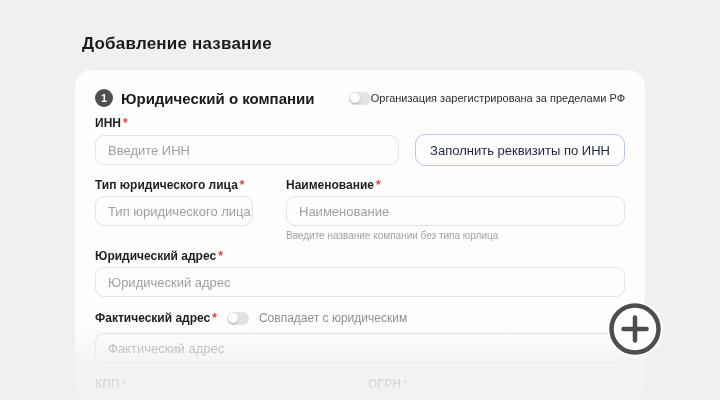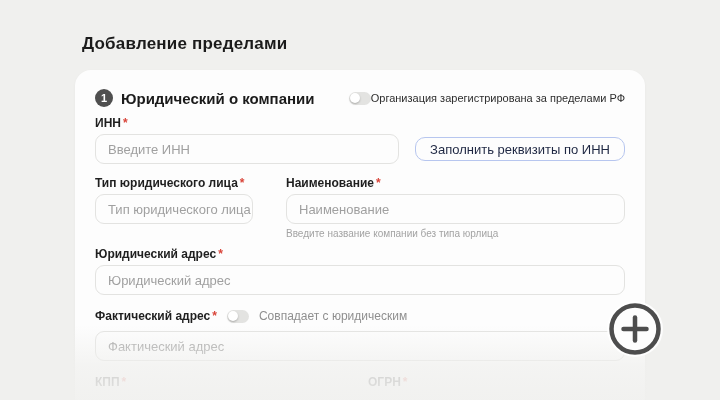--- a/index.html
+++ b/index.html
@@ -55,21 +55,21 @@
     font-size: 13px; color: #1c1c1c; outline: none;
   }
   .text-input::placeholder { color: #a0a0a0; opacity: 1; }
   .mt16 { margin-top: 8px; }
   .mt12 { margin-top: 12px; }
   .mt8 { margin-top: 8px; }
   .mt14 { margin-top: 14px; }
   .inn-row { display: flex; gap: 16px; align-items: center; }
   .inn-row .text-input { flex: 1; }
   .outline-btn {
-    height: 24px; padding: 0 14px; flex: 0 0 auto;
+    height: 32px; padding: 0 14px; flex: 0 0 auto;
     background: #fdfdfd; border: 1.5px solid #b7c6ef; border-radius: 10px;
     color: #1e2742; font-family: "Liberation Sans", sans-serif;
     font-size: 13px; cursor: pointer; white-space: nowrap;
   }
   .two-col { display: grid; grid-template-columns: 158px 1fr; column-gap: 33px; }
   .select-box {
     height: 30px; border: 1px solid #e3e3e1; border-radius: 9px;
     background: #fdfdfd; padding: 0 8px 0 12px;
     display: flex; align-items: center; justify-content: space-between;
     cursor: pointer;
@@ -86,21 +86,21 @@
     pointer-events: none; z-index: 5;
   }
   .fab {
     position: absolute; left: 605px; top: 299px; width: 60px; height: 60px;
     z-index: 6; cursor: pointer; background: transparent; border: none; padding: 0;
   }
 </style>
 </head>
 <body>
 
-<h1 class="page-title">Добавление пределами</h1>
+<h1 class="page-title">Добавление название</h1>
 
 <div class="card">
 
   <div class="card-head">
     <div class="head-left">
       <span class="step-badge">1</span>
       <span class="section-title">Юридический о компании</span>
     </div>
     <div class="head-right">
       <span class="toggle"></span>

